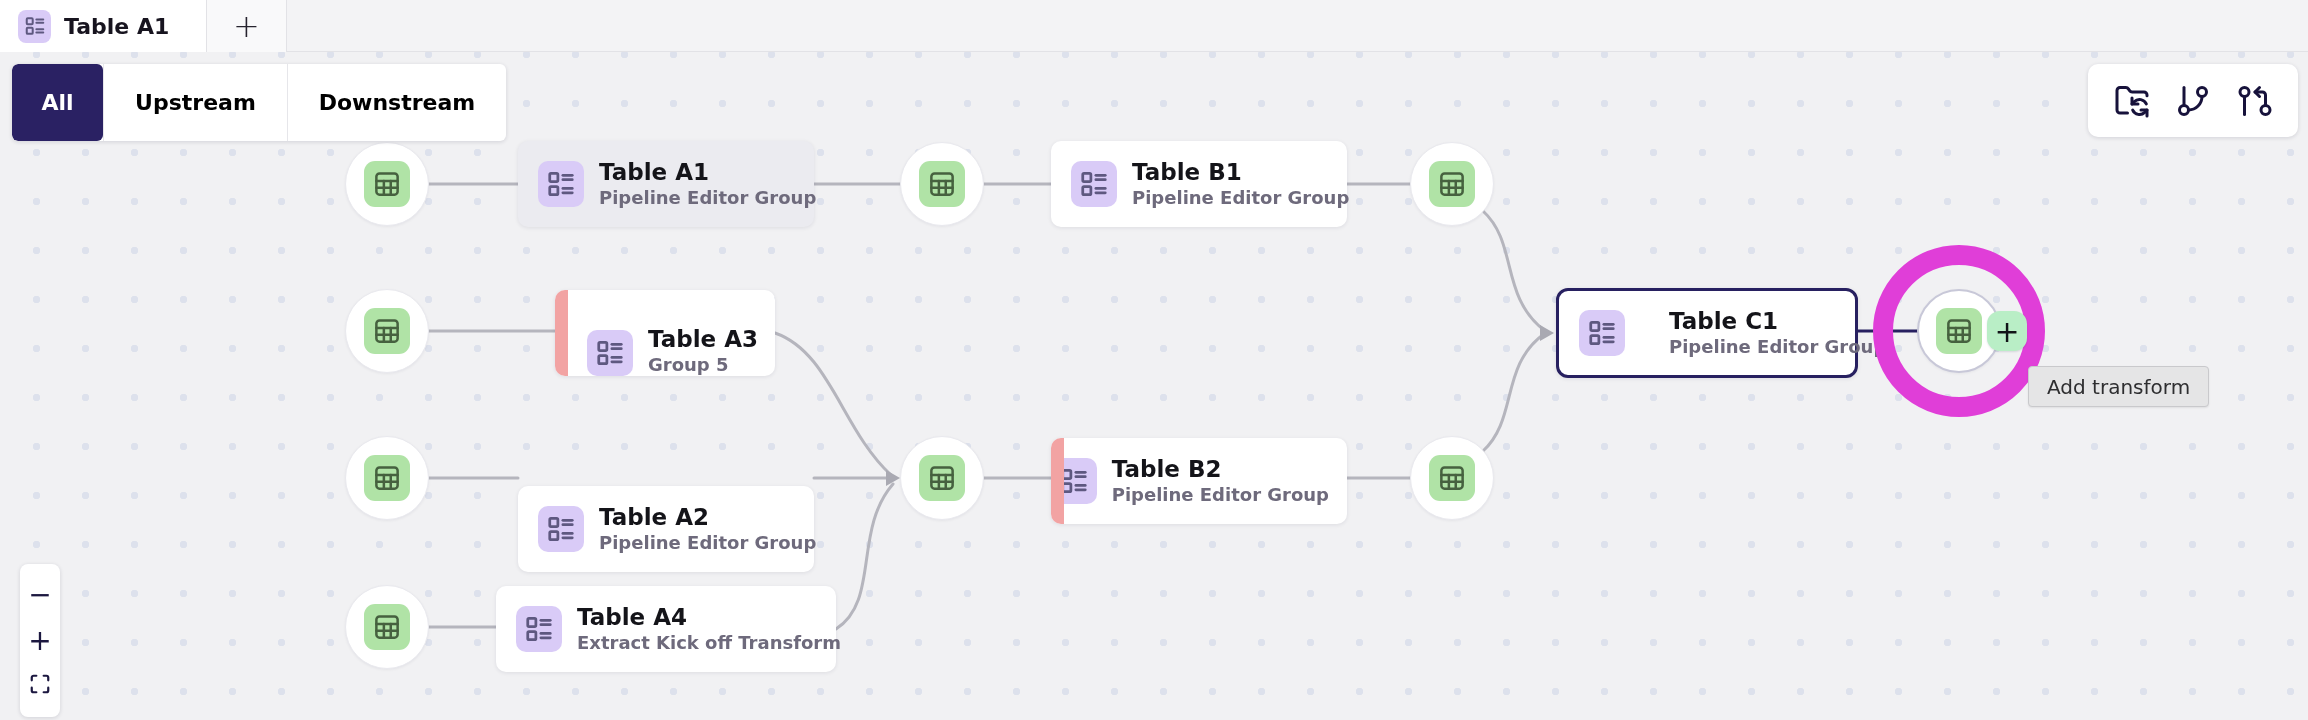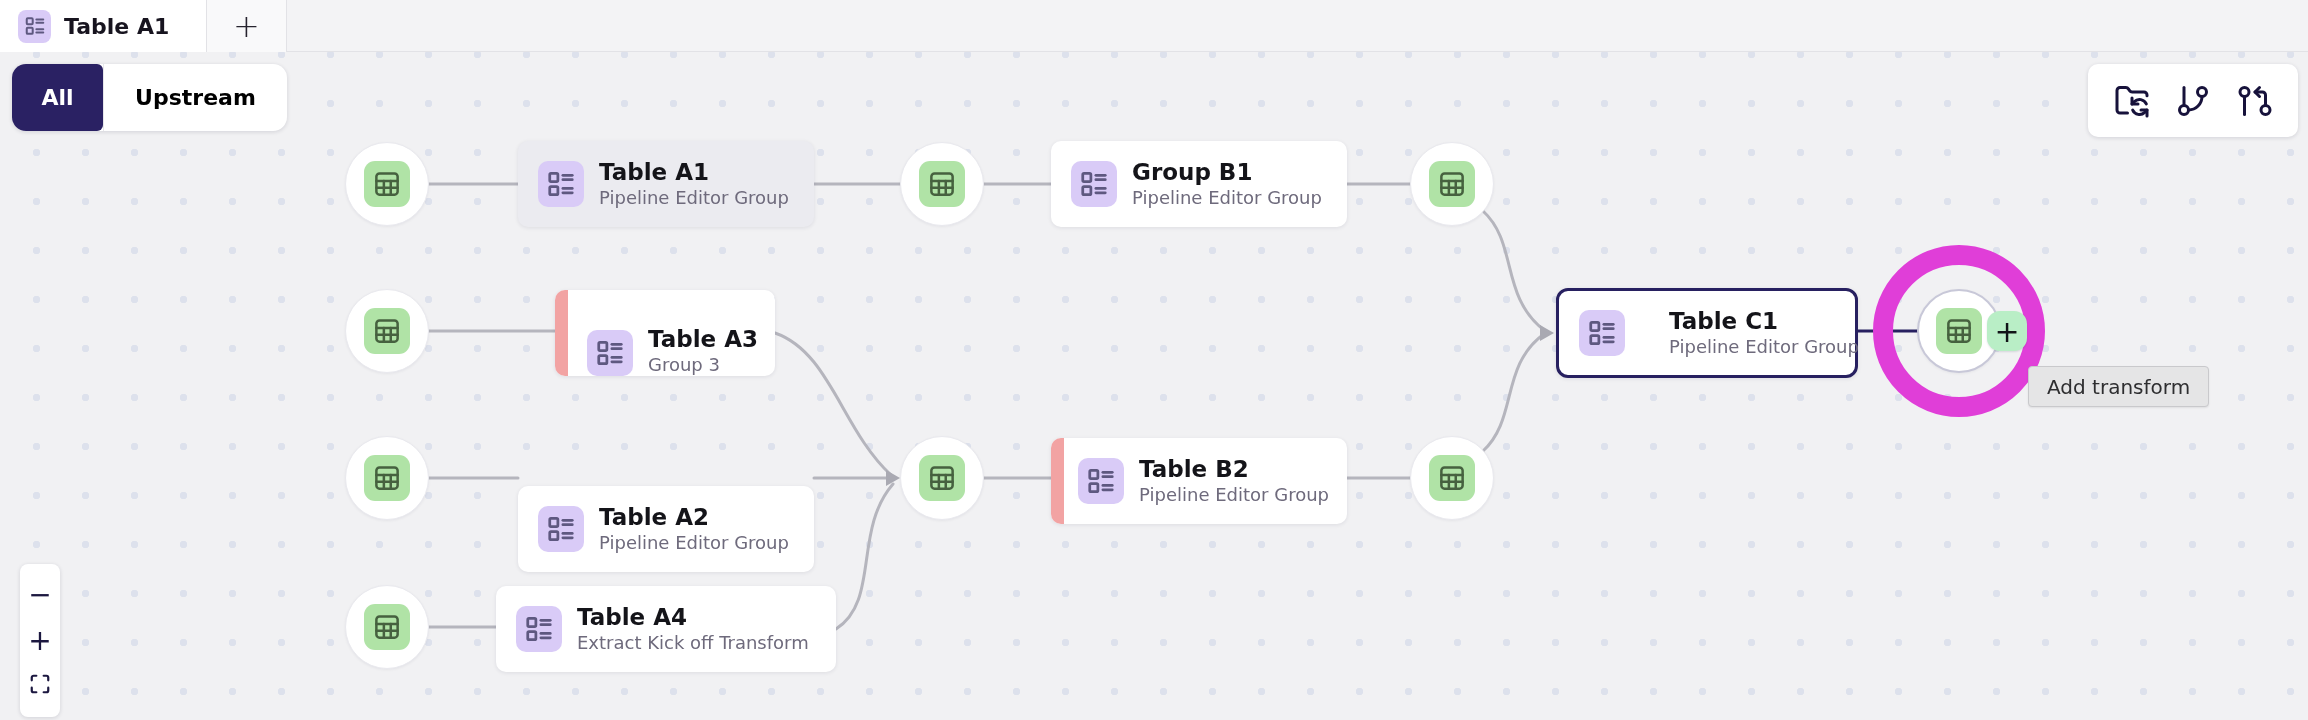--- a/index.html
+++ b/index.html
@@ -18,22 +18,22 @@
   .purple-sq{background:#d9cbf7;color:#5e5880;}
   .tab-icon{width:33px;height:33px;}
 
   
   .canvas{position:absolute;left:0;top:52px;width:2308px;height:668px;
           background-color:#f1f1f3;
           background-image:radial-gradient(circle,#dde1ec 3.5px,rgba(0,0,0,0) 4px);
           background-size:49px 49px;background-position:12px 27px;}
 
   
-  .segmented{position:absolute;left:12px;top:64px;height:67px;display:flex;background:#ffffff;
-          border-radius:14px;box-shadow:0 1px 4px rgba(20,20,50,.14);z-index:15;overflow:hidden;}
+  .segmented{position:absolute;left:12px;top:64px;height:77px;display:flex;background:#ffffff;
+          border-radius:6px;box-shadow:0 1px 4px rgba(20,20,50,.14);z-index:15;overflow:hidden;}
   .seg{display:flex;align-items:center;justify-content:center;font-size:22px;font-weight:700;
           color:#000000;cursor:pointer;}
   .seg+.seg{border-left:1px solid #e6e6ea;}
   .seg-all{width:91px;background:#2a2163;color:#ffffff;border-radius:6px;}
   .seg-up{width:184px;}
   .seg-down{width:219px;}
 
   
   .toolbar{position:absolute;left:2088px;top:64px;width:210px;height:73px;background:#fff;
           border-radius:10px;box-shadow:0 1px 4px rgba(20,20,50,.14);display:flex;
@@ -50,21 +50,21 @@
   .green-sq{width:46px;height:46px;border-radius:11px;background:#b0e3a6;color:#46613f;
           display:flex;align-items:center;justify-content:center;}
   .dataset.hl{border:2px solid #c8c8d8;}
 
   
   .card{position:absolute;height:86px;background:#fff;border-radius:10px;
           box-shadow:0 1px 4px rgba(20,20,50,.09);display:flex;align-items:center;
           gap:15px;padding:0 18px 0 20px;z-index:3;cursor:pointer;}
   .card .icon-sq{width:46px;height:46px;border-radius:10px;flex:none;}
   .card-title{font-size:23px;font-weight:700;color:#141419;line-height:1.2;white-space:nowrap;}
-  .card-sub{font-size:18px;font-weight:400;color:#6e6a7c;line-height:1.25;white-space:nowrap;}
+  .card-sub{font-size:18px;font-weight:700;color:#6e6a7c;line-height:1.25;white-space:nowrap;}
   .card.selected-src{background:#ebebf0;}
   .card.warn{padding-left:32px;}
   .warn-strip{position:absolute;left:0;top:0;bottom:0;width:13px;background:#f2a3a3;
           border-radius:10px 0 0 10px;}
   .card.selected-border{border:3px solid #272060;border-radius:12px;height:90px;gap:44px;}
 
   
   .ring{position:absolute;left:1873px;top:245px;width:172px;height:172px;border-radius:50%;
           border:20px solid #e03ed8;z-index:6;pointer-events:none;}
   .plus-pill{position:absolute;left:1987px;top:311px;width:40px;height:40px;border-radius:13px;
@@ -123,20 +123,21 @@
         </svg>
       </span>
       <span class="tab-label">Table A1</span>
     </div>
     <div class="tab-new">+</div>
   </div>
 
   <div class="segmented">
     <div class="seg seg-all">All</div>
     <div class="seg seg-up">Upstream</div>
+    <div class="seg seg-down">Downstream</div>
   </div>
 
   <div class="toolbar">
     <svg width="36" height="36" viewBox="0 0 24 24" fill="none" stroke="currentColor" stroke-width="2" stroke-linecap="round" stroke-linejoin="round">
       <path d="M9 20H4a2 2 0 0 1-2-2V5a2 2 0 0 1 2-2h3.9a2 2 0 0 1 1.69.9l.81 1.2a2 2 0 0 0 1.67.9H20a2 2 0 0 1 2 2v.5"></path>
       <path d="M12 10v4h4"></path>
         <path d="m12 14 1.535-1.605a5 5 0 0 1 8 1.5"></path>
       <path d="M22 22v-4h-4"></path>
         <path d="m22 18-1.535 1.605a5 5 0 0 1-8-1.5"></path>
     </svg>
@@ -266,40 +267,40 @@
         <svg width="30" height="30" viewBox="0 0 24 24" fill="none" stroke="currentColor" stroke-width="2.2" stroke-linecap="round" stroke-linejoin="round">
           <rect x="3" y="3.5" width="6.5" height="6.5" rx="1"></rect>
           <rect x="3" y="14" width="6.5" height="6.5" rx="1"></rect>
           <path d="M13.5 5h7.5"></path>
           <path d="M13.5 8.5h7.5"></path>
           <path d="M13.5 15.5h7.5"></path>
           <path d="M13.5 19h7.5"></path>
         </svg>
       </span>
     <div>
-        <div class="card-title">Group B1</div>
+        <div class="card-title">Table B1</div>
     <div class="card-sub">Pipeline Editor Group</div>
       </div>
   </div>
 
   <div class="card warn" style="left:555px;top:290px;width:220px;align-items:flex-end;">
     <span class="warn-strip"></span>
     <span class="icon-sq purple-sq">
         <svg width="30" height="30" viewBox="0 0 24 24" fill="none" stroke="currentColor" stroke-width="2.2" stroke-linecap="round" stroke-linejoin="round">
           <rect x="3" y="3.5" width="6.5" height="6.5" rx="1"></rect>
           <rect x="3" y="14" width="6.5" height="6.5" rx="1"></rect>
           <path d="M13.5 5h7.5"></path>
           <path d="M13.5 8.5h7.5"></path>
           <path d="M13.5 15.5h7.5"></path>
           <path d="M13.5 19h7.5"></path>
         </svg>
       </span>
     <div>
         <div class="card-title">Table A3</div>
-    <div class="card-sub">Group 3</div>
+    <div class="card-sub">Group 5</div>
       </div>
   </div>
 
   <div class="card" style="left:518px;top:438px;width:296px;margin-top:48px;">
     <span class="icon-sq purple-sq">
         <svg width="30" height="30" viewBox="0 0 24 24" fill="none" stroke="currentColor" stroke-width="2.2" stroke-linecap="round" stroke-linejoin="round">
           <rect x="3" y="3.5" width="6.5" height="6.5" rx="1"></rect>
           <rect x="3" y="14" width="6.5" height="6.5" rx="1"></rect>
           <path d="M13.5 5h7.5"></path>
           <path d="M13.5 8.5h7.5"></path>

